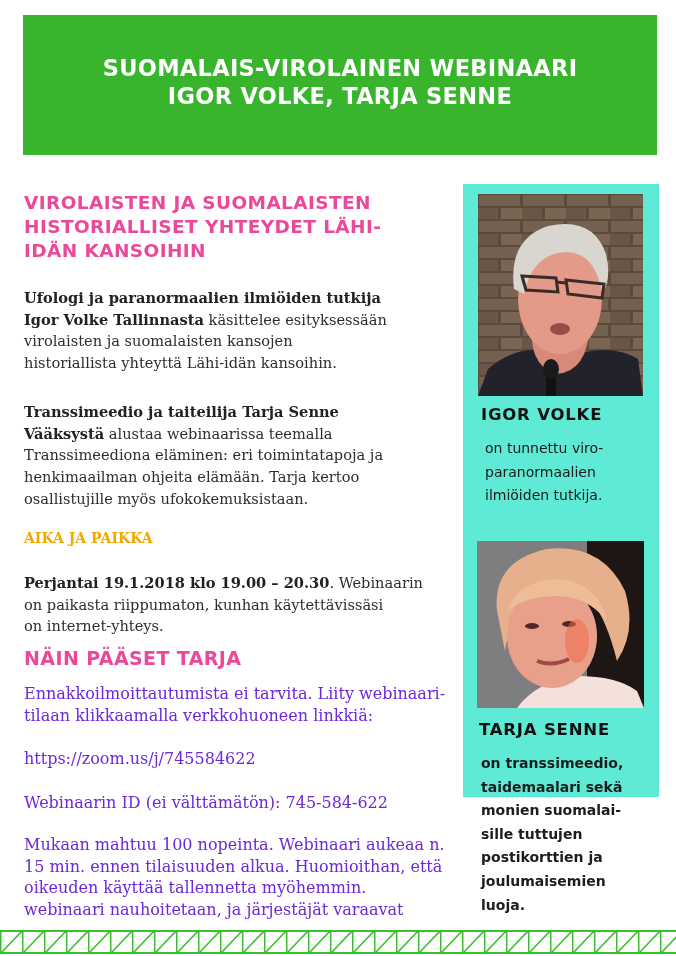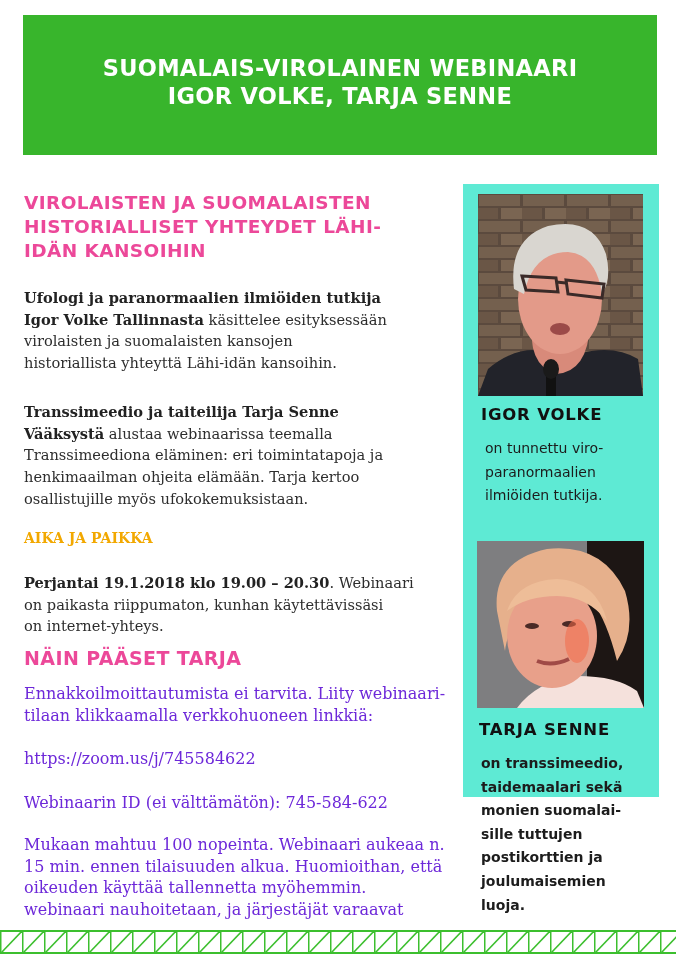--- a/index.html
+++ b/index.html
@@ -90,21 +90,21 @@
   <div><b>Transsimeedio ja taiteilija Tarja Senne</b></div>
   <div><b>Vääksystä</b><span> alustaa webinaarissa teemalla</span></div>
   <div>Transsimeediona eläminen: eri toimintatapoja ja</div>
   <div>henkimaailman ohjeita elämään. Tarja kertoo</div>
   <div>osallistujille myös ufokokemuksistaan.</div>
 </div>
 
 <div class="h2">AIKA JA PAIKKA</div>
 
 <div class="para p3">
-  <div><b>Perjantai 19.1.2018 klo 19.00 – 20.30</b><span>. Webinaari</span></div>
+  <div><b>Perjantai 19.1.2018 klo 19.00 – 20.30</b><span>. Webinaarin</span></div>
   <div>on paikasta riippumaton, kunhan käytettävissäsi</div>
   <div>on internet-yhteys.</div>
 </div>
 
 <div class="h3 h-orange">NÄIN PÄÄSET TARJA</div>
 
 <div class="small s1">
   <div>Ennakkoilmoittautumista ei tarvita. Liity webinaari-</div>
   <div>tilaan klikkaamalla verkkohuoneen linkkiä:</div>
 </div>

